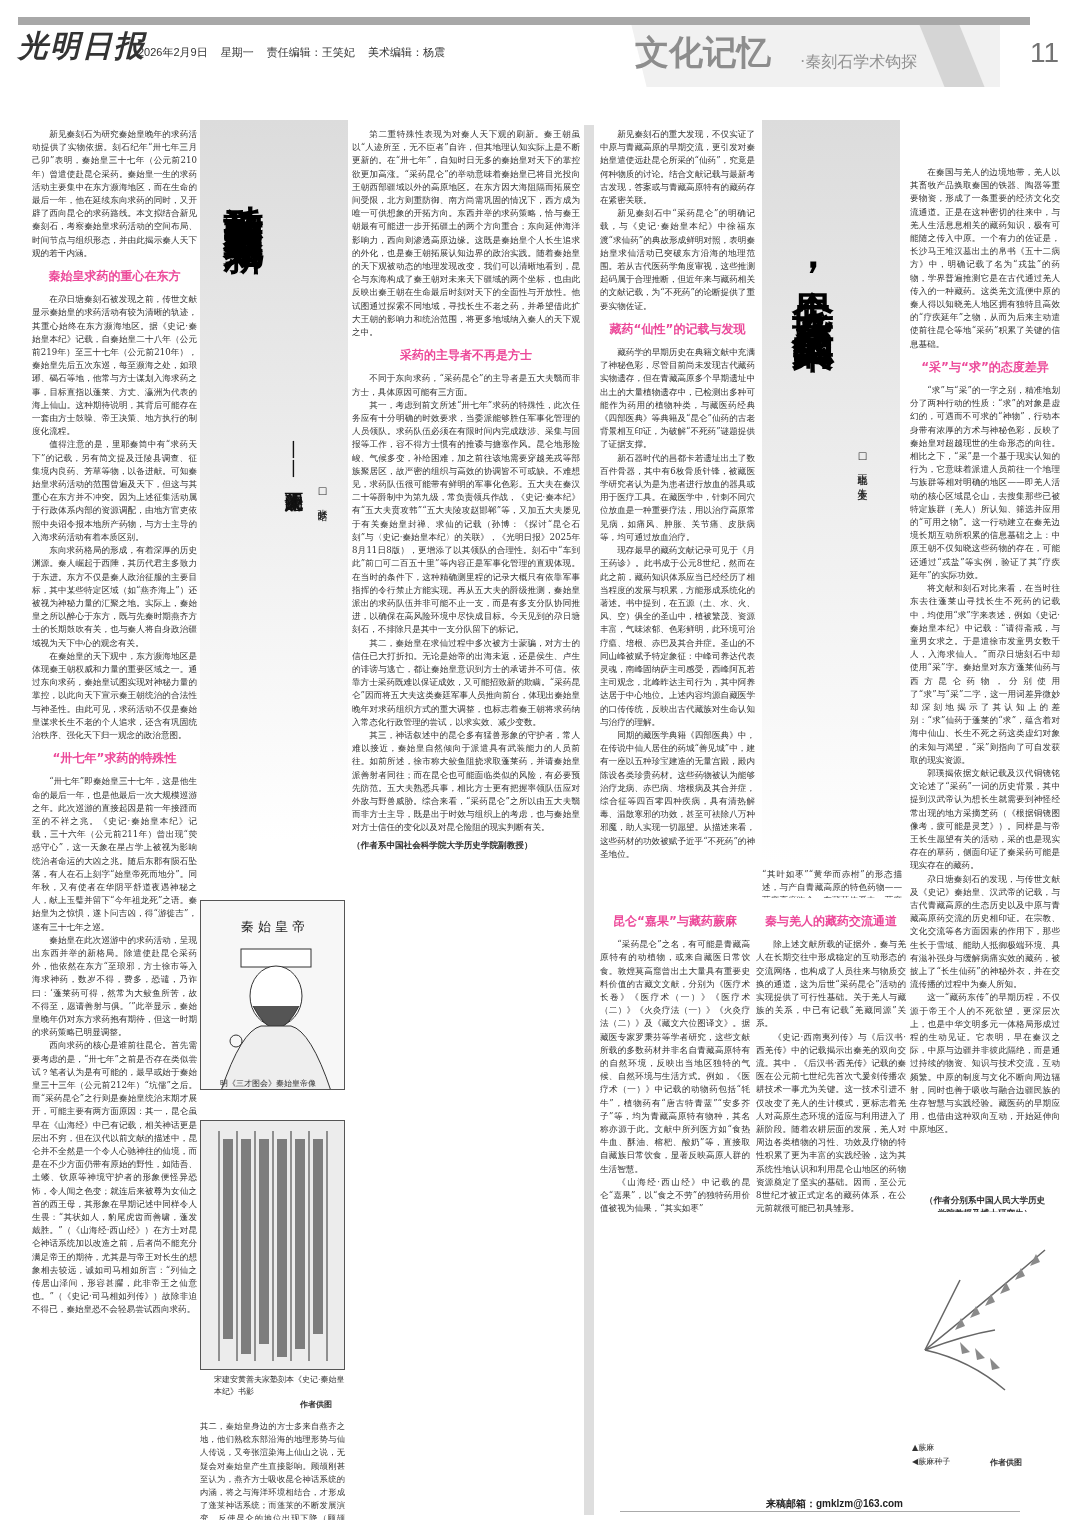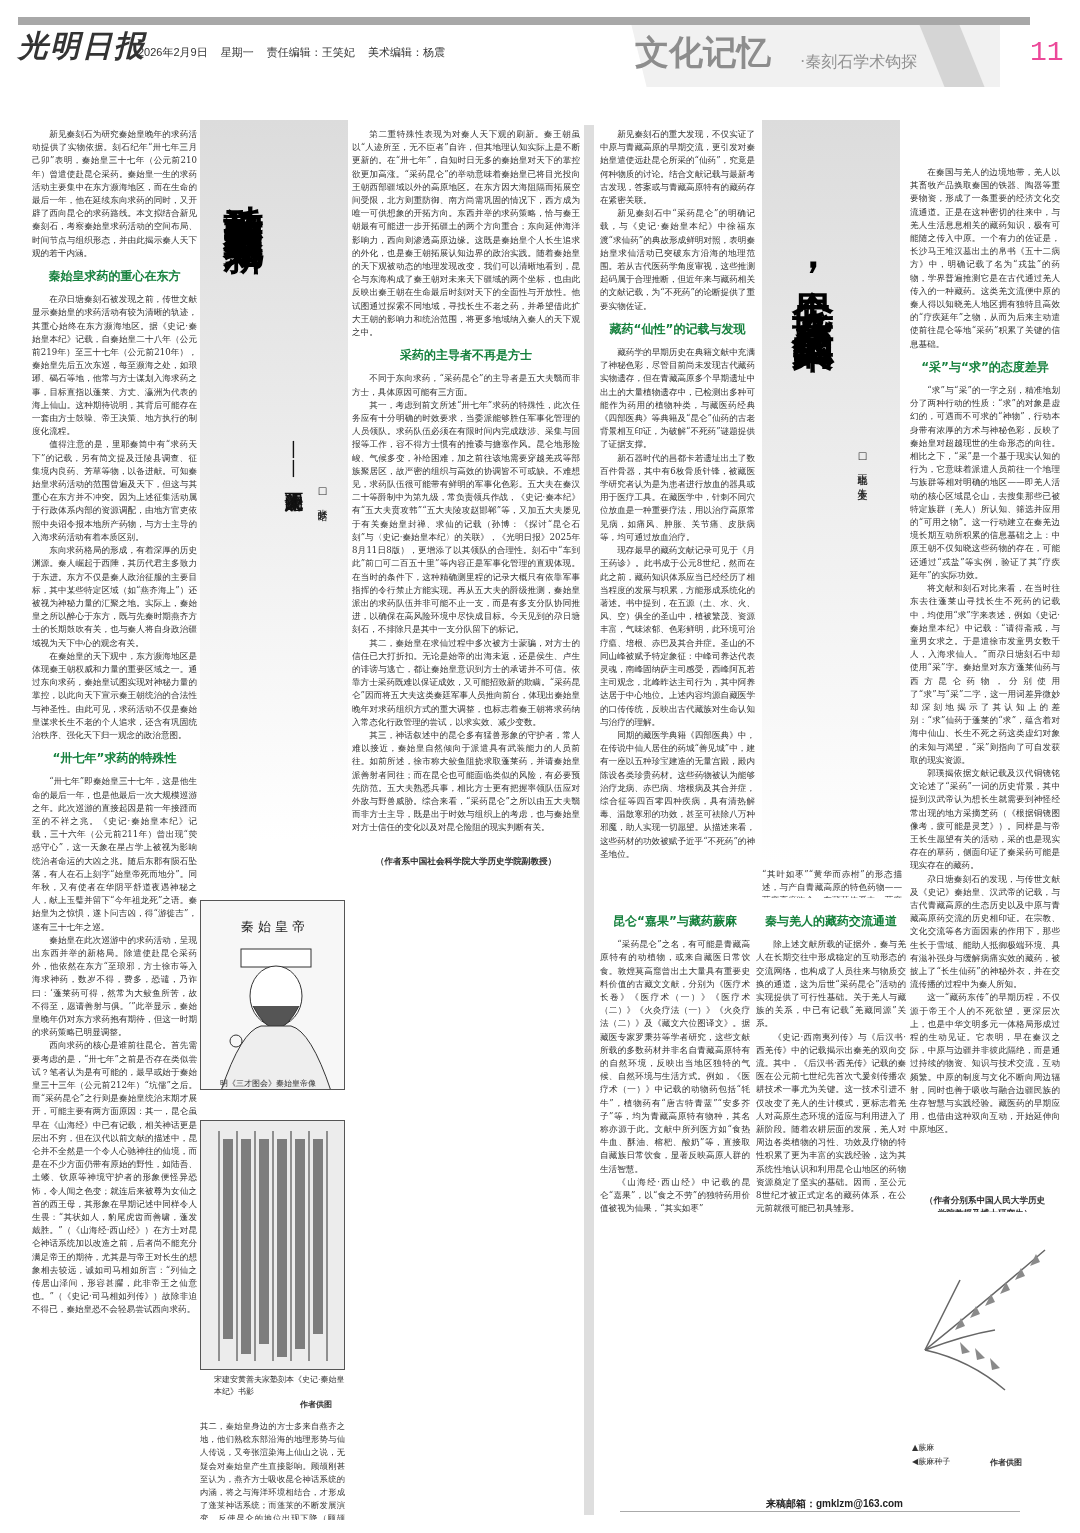--- a/index.html
+++ b/index.html
@@ -6,25 +6,25 @@
   html,body{width:1080px;height:1533px;background:#fff;overflow:hidden}
   body{position:relative;font-family:"DejaVu Serif","Liberation Serif",serif;color:#222}
   .topbar{position:absolute;left:18px;top:17px;width:1012px;height:8px;background:#a8a8a8}
   .masthead-logo{position:absolute;left:18px;top:26px;font-family:"DejaVu Serif",serif;font-size:30px;font-style:italic;font-weight:bold;letter-spacing:2px;color:#333}
   .masthead-meta{position:absolute;left:138px;top:45px;font-family:"Liberation Sans",sans-serif;font-size:11px;color:#333;white-space:nowrap}
   .masthead-meta span{margin-right:10px}
   .section-banner{position:absolute;left:620px;top:25px;width:380px;height:62px;background:#f1f1f1;clip-path:polygon(3% 0,100% 0,100% 100%,7% 100%)}
   .section-stripe{position:absolute;left:932px;top:25px;width:40px;height:62px;background:#d5d5d5;transform:skewX(22deg)}
   .section-title{position:absolute;left:635px;top:30px;font-family:"DejaVu Serif",serif;font-weight:bold;font-size:34px;color:#8d8d8d;white-space:nowrap}
   .section-sub{position:absolute;left:800px;top:52px;font-family:Liberation Serif, serif;font-size:16px;color:#909090;white-space:nowrap}
-  .page-num{position:absolute;left:1030px;top:37px;font-family:Liberation Mono, monospace;font-size:28px;color:#ec4899}
+  .page-num{position:absolute;left:1030px;top:37px;font-family:Liberation Sans, sans-serif;font-size:28px;color:#737373}
   .col{position:absolute;font-size:8.6px;line-height:13.2px;color:#333;text-align:justify;overflow:hidden}
   .col p{text-indent:2em;margin-bottom:0}
-  .col h3{font-family:"DejaVu Sans",sans-serif;font-size:12px;font-weight:bold;color:#15803d;text-align:center;margin:10px 0 10px}
-  .col .byline{text-align:center;font-weight:bold;margin-top:20px}
+  .col h3{font-family:"DejaVu Sans",sans-serif;font-size:12px;font-weight:bold;color:#ec4899;text-align:center;margin:10px 0 10px}
+  .col .byline{text-align:left;font-weight:bold;margin-top:4px}
   .panel{position:absolute;background:linear-gradient(#dcdcdc,#fff)}
   .vtitle{position:absolute;writing-mode:vertical-rl;font-family:"DejaVu Serif",serif;font-weight:bold;color:#000;letter-spacing:-2px}
   .vsub{position:absolute;writing-mode:vertical-rl;font-family:"DejaVu Sans",sans-serif;color:#111}
   .vauthor{position:absolute;writing-mode:vertical-rl;font-size:10px;color:#222;letter-spacing:1px}
   .img-box{position:absolute;border:1px solid #555;background:#f7f7f7;overflow:hidden}
   .caption{position:absolute;font-size:8px;color:#333;line-height:12px}
   .divider-v{position:absolute;width:10px;background:#dedede}
   .footer-line{position:absolute;left:620px;top:1511px;width:400px;height:1px;background:#aaa}
   .footer-mail{position:absolute;left:766px;top:1497px;font-family:"Liberation Sans",sans-serif;font-size:10px;font-weight:bold;color:#222}
   .plant{position:absolute;left:915px;top:1220px;width:140px;height:200px}

